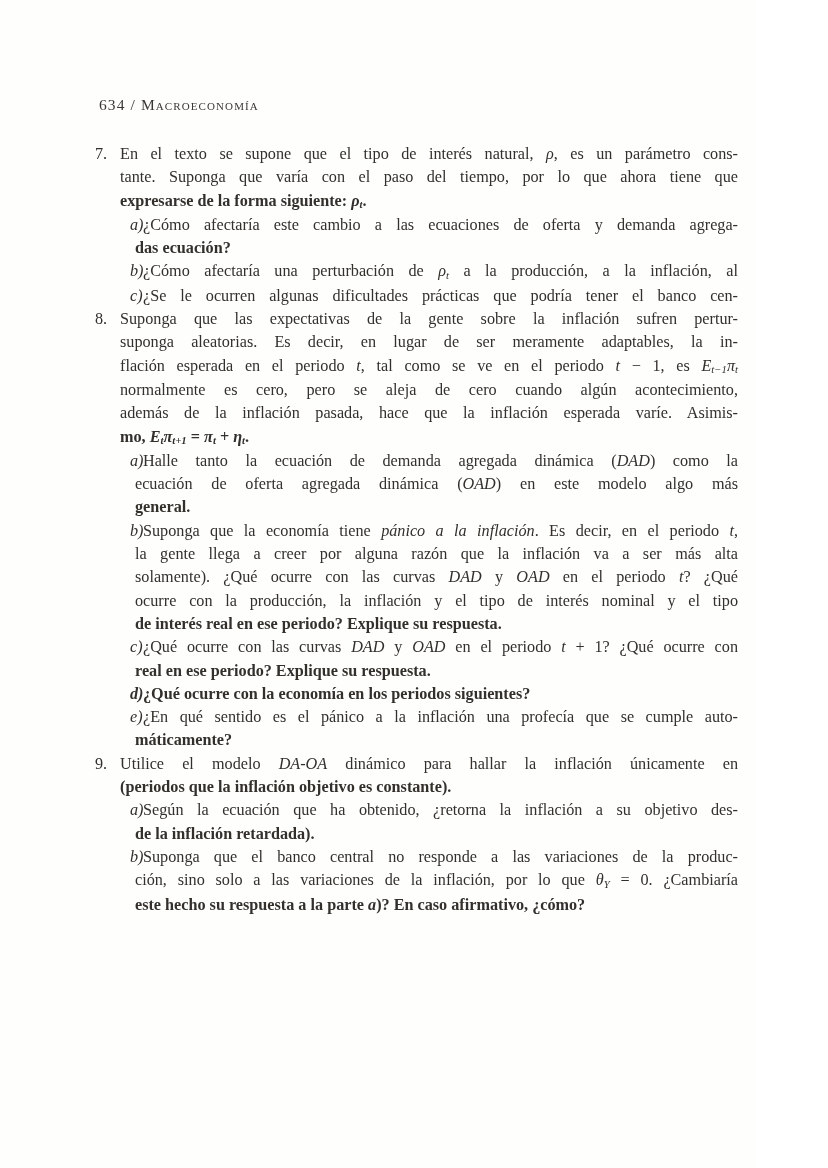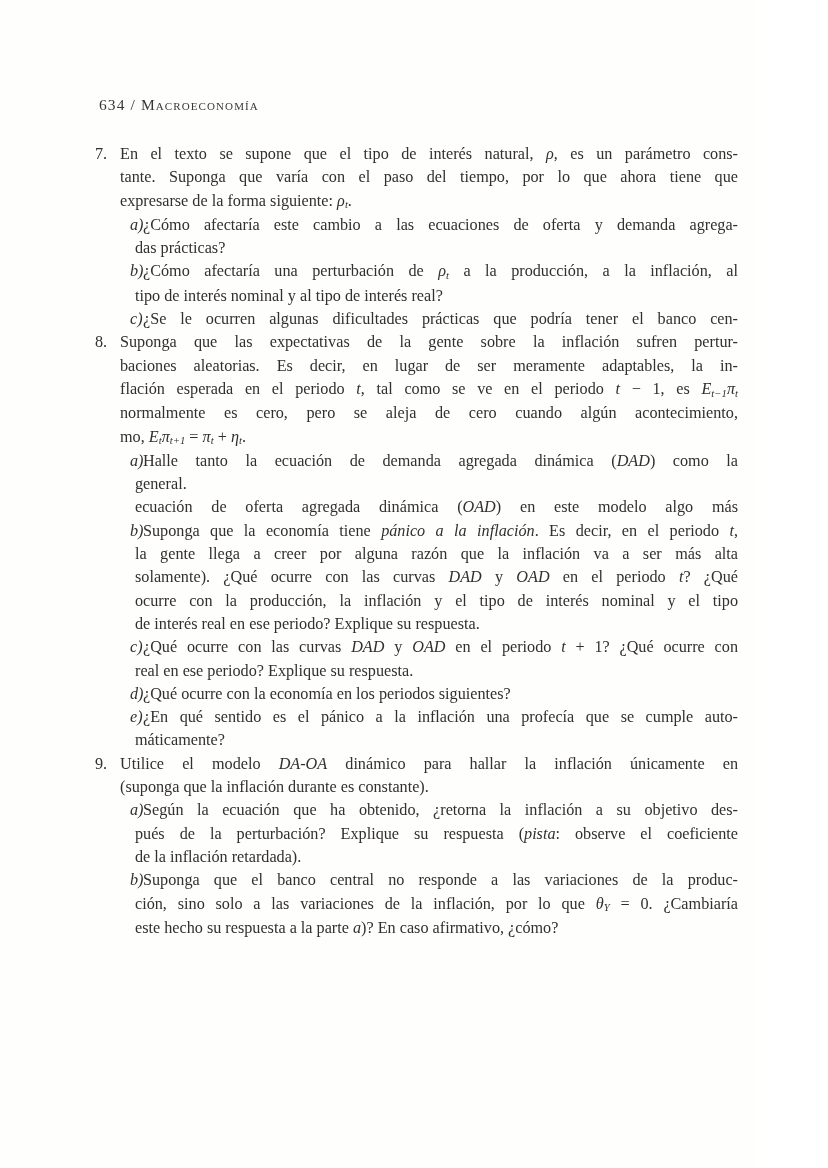--- a/index.html
+++ b/index.html
@@ -20,21 +20,21 @@
     white-space:nowrap;
   }
   .content{
     position:absolute;top:143px;left:0;width:828px;
     font-size:16.2px;line-height:23.3px;
   }
   .para{position:relative;}
   .para.main{margin-left:120px;width:618px;}
   .para.sub{margin-left:135px;width:603px;}
   .line{text-align:justify;text-align-last:justify;}
-  .line.last{text-align-last:left;}
+  .line.last{text-align-last:left;font-weight:bold;}
   .para.sub .line.first{text-indent:8px;}
   .label{position:absolute;top:0;white-space:nowrap;}
   .para.main .label{left:-25px;}
   .para.sub .label{left:-13px;font-style:italic;}
   .it{font-style:italic;}
   .sb{
     font-style:italic;
     font-size:0.66em;
     position:relative;
     top:0.24em;
@@ -47,42 +47,42 @@
   <div class="running-head">634 / Macroeconomía</div>
   <div class="content" id="content">
       <div class="problem">
         <div class="para main">
           <div class="line first"><span class="label">7.</span>En el texto se supone que el tipo de interés natural, <span class="it">ρ</span>, es un parámetro cons-</div>
           <div class="line">tante. Suponga que varía con el paso del tiempo, por lo que ahora tiene que</div>
           <div class="line last">expresarse de la forma siguiente: <span class="it">ρ</span><span class="sb">t</span>.</div>
         </div>
         <div class="para sub">
           <div class="line first"><span class="label">a)</span>¿Cómo afectaría este cambio a las ecuaciones de oferta y demanda agrega-</div>
-          <div class="line last">das prácticas?</div>
+          <div class="line last">das ecuación?</div>
         </div>
         <div class="para sub">
           <div class="line first"><span class="label">b)</span>¿Cómo afectaría una perturbación de <span class="it">ρ</span><span class="sb">t</span> a la producción, a la inflación, al</div>
-          <div class="line last">tipo de interés nominal y al tipo de interés real?</div>
         </div>
         <div class="para sub">
           <div class="line first"><span class="label">c)</span>¿Se le ocurren algunas dificultades prácticas que podría tener el banco cen-</div>
         </div>
       </div>
       <div class="problem">
         <div class="para main">
           <div class="line first"><span class="label">8.</span>Suponga que las expectativas de la gente sobre la inflación sufren pertur-</div>
-          <div class="line">baciones aleatorias. Es decir, en lugar de ser meramente adaptables, la in-</div>
+          <div class="line">suponga aleatorias. Es decir, en lugar de ser meramente adaptables, la in-</div>
           <div class="line">flación esperada en el periodo <span class="it">t</span>, tal como se ve en el periodo <span class="it">t</span> − 1, es <span class="it">E</span><span class="sb">t−1</span><span class="it">π</span><span class="sb">t</span></div>
           <div class="line">normalmente es cero, pero se aleja de cero cuando algún acontecimiento,</div>
+          <div class="line">además de la inflación pasada, hace que la inflación esperada varíe. Asimis-</div>
           <div class="line last">mo, <span class="it">E</span><span class="sb">t</span><span class="it">π</span><span class="sb">t+1</span> = <span class="it">π</span><span class="sb">t</span> + <span class="it">η</span><span class="sb">t</span>.</div>
         </div>
         <div class="para sub">
           <div class="line first"><span class="label">a)</span>Halle tanto la ecuación de demanda agregada dinámica (<span class="it">DAD</span>) como la</div>
+          <div class="line">ecuación de oferta agregada dinámica (<span class="it">OAD</span>) en este modelo algo más</div>
           <div class="line last">general.</div>
-          <div class="line">ecuación de oferta agregada dinámica (<span class="it">OAD</span>) en este modelo algo más</div>
         </div>
         <div class="para sub">
           <div class="line first"><span class="label">b)</span>Suponga que la economía tiene <span class="it">pánico a la inflación</span>. Es decir, en el periodo <span class="it">t</span>,</div>
           <div class="line">la gente llega a creer por alguna razón que la inflación va a ser más alta</div>
           <div class="line">solamente). ¿Qué ocurre con las curvas <span class="it">DAD</span> y <span class="it">OAD</span> en el periodo <span class="it">t</span>? ¿Qué</div>
           <div class="line">ocurre con la producción, la inflación y el tipo de interés nominal y el tipo</div>
           <div class="line last">de interés real en ese periodo? Explique su respuesta.</div>
         </div>
         <div class="para sub">
           <div class="line first"><span class="label">c)</span>¿Qué ocurre con las curvas <span class="it">DAD</span> y <span class="it">OAD</span> en el periodo <span class="it">t</span> + 1? ¿Qué ocurre con</div>
@@ -92,25 +92,24 @@
           <div class="line first last"><span class="label">d)</span>¿Qué ocurre con la economía en los periodos siguientes?</div>
         </div>
         <div class="para sub">
           <div class="line first"><span class="label">e)</span>¿En qué sentido es el pánico a la inflación una profecía que se cumple auto-</div>
           <div class="line last">máticamente?</div>
         </div>
       </div>
       <div class="problem">
         <div class="para main">
           <div class="line first"><span class="label">9.</span>Utilice el modelo <span class="it">DA-OA</span> dinámico para hallar la inflación únicamente en</div>
-          <div class="line last">(suponga que la inflación durante es constante).</div>
+          <div class="line last">(periodos que la inflación objetivo es constante).</div>
         </div>
         <div class="para sub">
           <div class="line first"><span class="label">a)</span>Según la ecuación que ha obtenido, ¿retorna la inflación a su objetivo des-</div>
-          <div class="line">pués de la perturbación? Explique su respuesta (<span class="it">pista</span>: observe el coeficiente</div>
           <div class="line last">de la inflación retardada).</div>
         </div>
         <div class="para sub">
           <div class="line first"><span class="label">b)</span>Suponga que el banco central no responde a las variaciones de la produc-</div>
           <div class="line">ción, sino solo a las variaciones de la inflación, por lo que <span class="it">θ</span><span class="sb">Y</span> = 0. ¿Cambiaría</div>
           <div class="line last">este hecho su respuesta a la parte <span class="it">a</span>)? En caso afirmativo, ¿cómo?</div>
         </div>
       </div>
     </div>
 </div>

